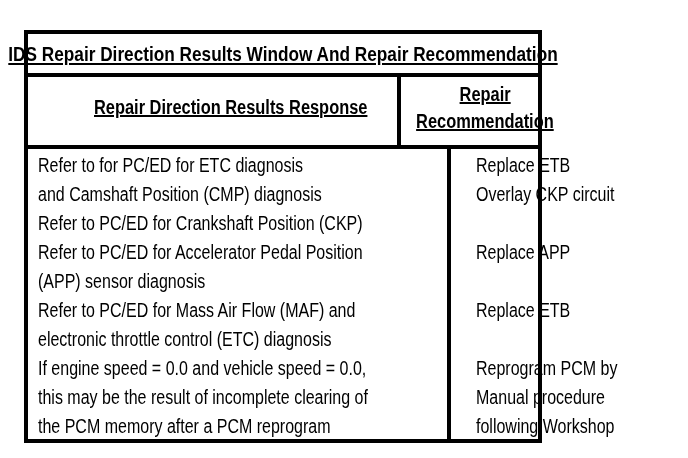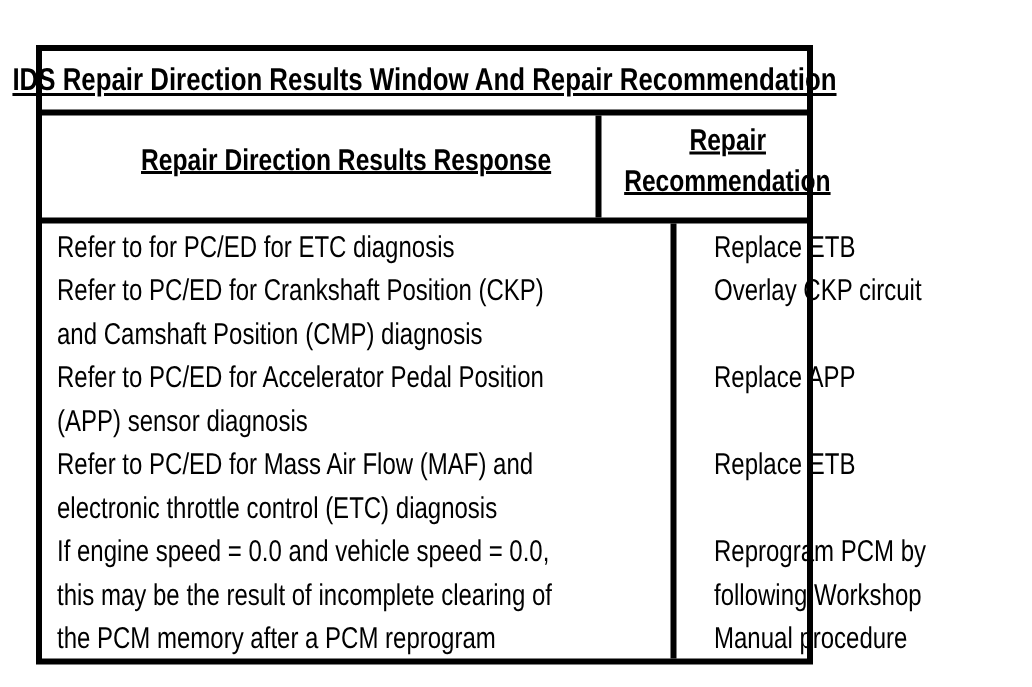--- a/index.html
+++ b/index.html
@@ -113,37 +113,37 @@
     </div>
     <div class="cell-right hdr-cell">
       <span class="txt">Repair</span>
       <span class="txt">Recommendation</span>
     </div>
   </div>
 
   <div class="row-body">
     <div class="cell-left body-cell">
       <div class="line"><span class="txt">Refer to for PC/ED for ETC diagnosis</span></div>
+      <div class="line"><span class="txt">and Camshaft Position (CMP) diagnosis</span></div>
       <div class="line"><span class="txt">Refer to PC/ED for Crankshaft Position (CKP)</span></div>
-      <div class="line"><span class="txt">and Camshaft Position (CMP) diagnosis</span></div>
       <div class="line"><span class="txt">Refer to PC/ED for Accelerator Pedal Position</span></div>
       <div class="line"><span class="txt">(APP) sensor diagnosis</span></div>
       <div class="line"><span class="txt">Refer to PC/ED for Mass Air Flow (MAF) and</span></div>
       <div class="line"><span class="txt">electronic throttle control (ETC) diagnosis</span></div>
       <div class="line"><span class="txt">If engine speed = 0.0 and vehicle speed = 0.0,</span></div>
       <div class="line"><span class="txt">this may be the result of incomplete clearing of</span></div>
       <div class="line"><span class="txt">the PCM memory after a PCM reprogram</span></div>
     </div>
     <div class="cell-right body-cell">
       <div class="line"><span class="txt">Replace ETB</span></div>
       <div class="line"><span class="txt">Overlay CKP circuit</span></div>
       <div class="line"><span class="txt"></span></div>
       <div class="line"><span class="txt">Replace APP</span></div>
       <div class="line"><span class="txt"></span></div>
       <div class="line"><span class="txt">Replace ETB</span></div>
       <div class="line"><span class="txt"></span></div>
       <div class="line"><span class="txt">Reprogram PCM by</span></div>
+      <div class="line"><span class="txt">Manual procedure</span></div>
       <div class="line"><span class="txt">following Workshop</span></div>
-      <div class="line"><span class="txt">Manual procedure</span></div>
     </div>
   </div>
 
 </div>
 
 </body></html>

